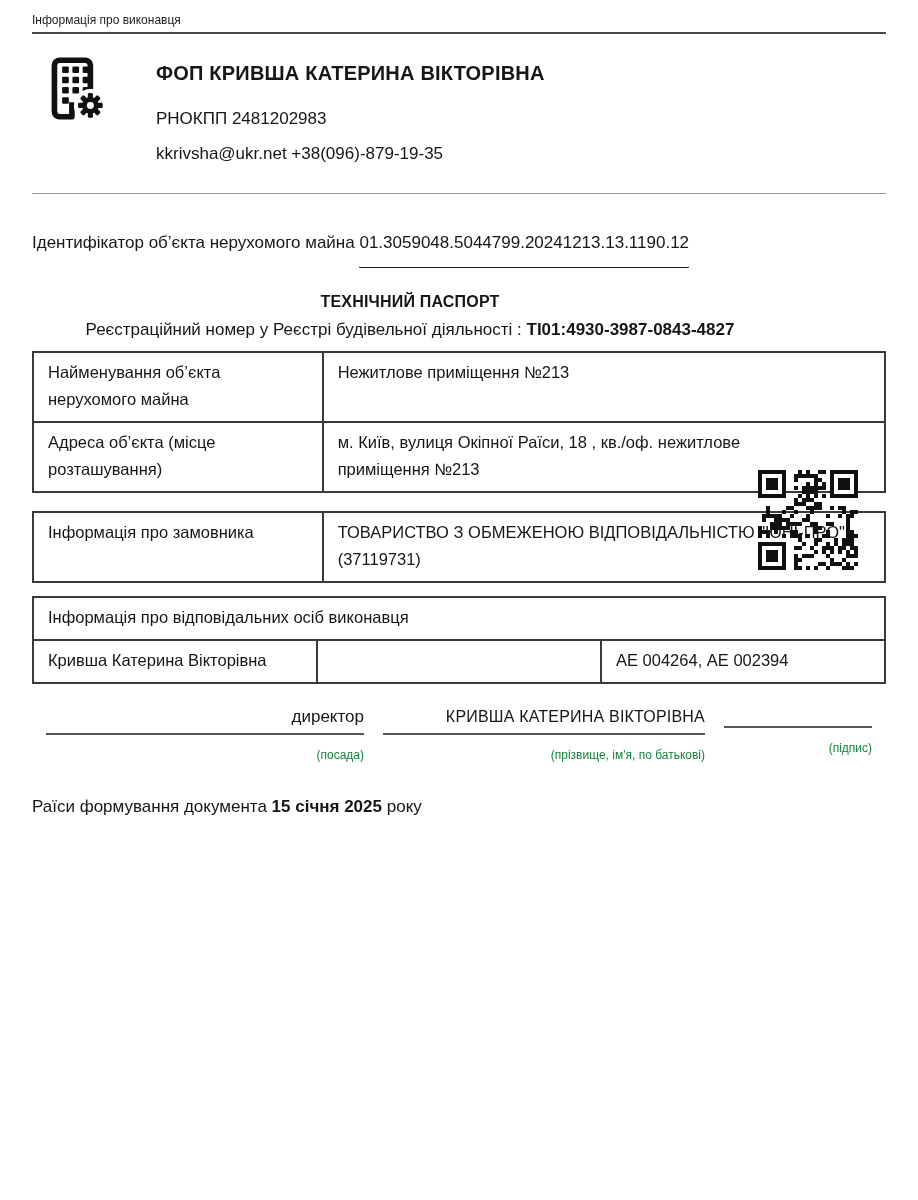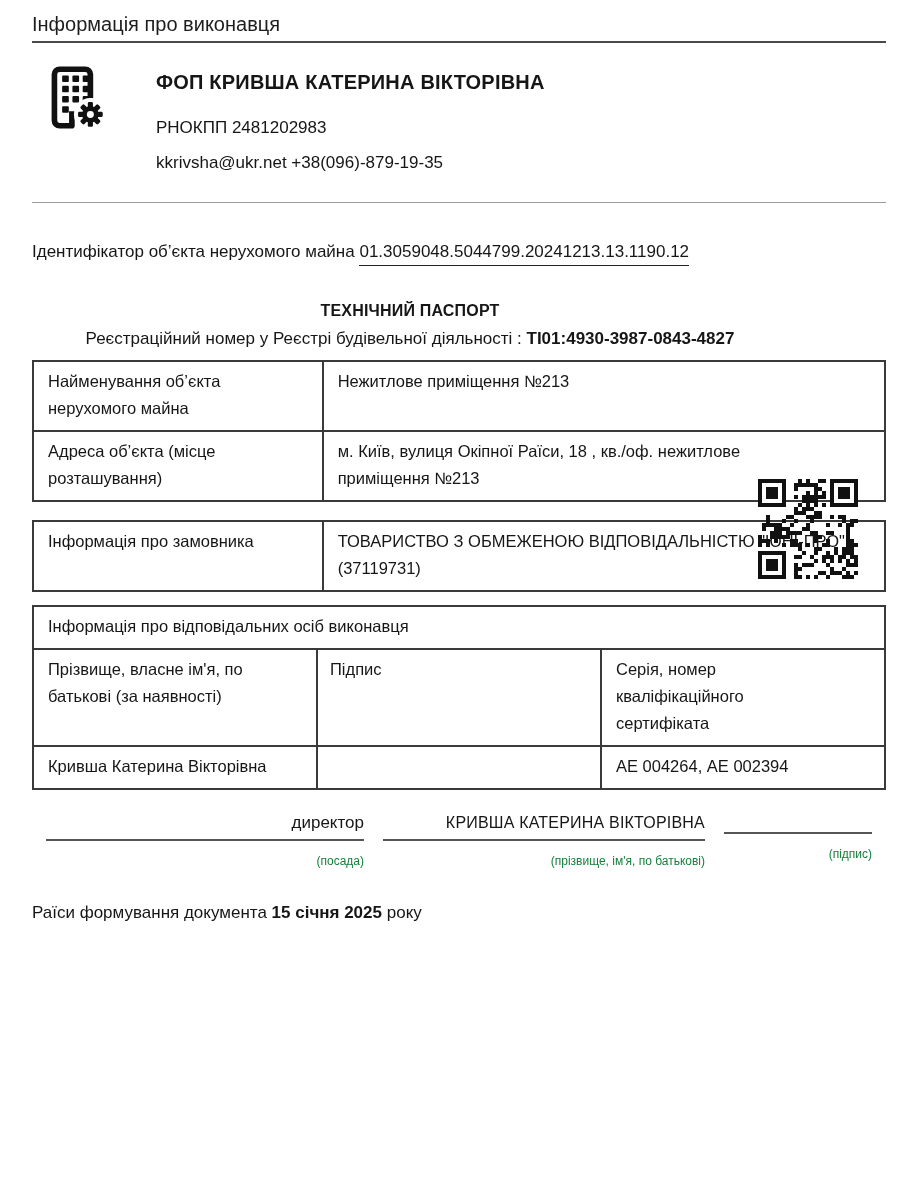--- a/index.html
+++ b/index.html
@@ -5,34 +5,34 @@
   * { margin: 0; padding: 0; box-sizing: border-box; }
   html, body { background: #ffffff; }
   body {
     width: 918px; height: 1200px; overflow: hidden;
     font-family: "Liberation Sans", "DejaVu Sans", sans-serif;
     color: #161616;
   }
   .page { position: relative; width: 918px; height: 1200px; padding: 0 32px; }
 
   
-  .section-label { padding-top: 13px; font-size: 20px; color: #1d1d1d; }
+  .section-label { padding-top: 13px; font-size: 12px; color: #1d1d1d; }
   .header-rule { border-bottom: 2px solid #4a4a4a; margin-top: 5px; }
   .executor { display: flex; margin-top: 18px; }
   .executor-icon { width: 76px; height: 76px; margin-left: 6px; flex: 0 0 auto; }
   .executor-text { margin-left: 42px; padding-top: 10px; }
   .executor-name { font-size: 20px; font-weight: 700; letter-spacing: 0.2px; text-align: right; }
   .executor-rnokpp { margin-top: 24px; font-size: 17px; }
   .executor-contacts { margin-top: 15px; font-size: 17px; }
   .light-rule { border-bottom: 1px solid #9b9b9b; margin-top: 29px; }
 
   
   .ident-section { position: relative; margin-top: 0; }
   .ident-line { margin-top: 39px; font-size: 17px; }
-  .ident-value { border-bottom: 1.5px solid #222; padding-bottom: 4px; }
+  .ident-value { border-bottom: 1.5px solid #222; padding-bottom: 15px; }
   .qr-box { position: absolute; top: 237px; right: 28px; width: 100px; height: 100px; }
   .center-col { width: 756px; text-align: center; }
   .doc-title { margin-top: 40px; font-size: 16px; font-weight: 700; letter-spacing: 0.2px; }
   .reg-line { margin-top: 9px; font-size: 17px; }
   .reg-value { font-weight: 700; }
 
   
   table { width: 100%; border-collapse: collapse; table-layout: fixed; }
   table, th, td { border: 2px solid #3a3a3a; margin-top: 7px; }
   td, th { vertical-align: top; text-align: left; font-weight: 400;
@@ -332,25 +332,20 @@
       </tr>
     </tbody>
   </table>
 
   <table class="tbl-resp">
     <tbody>
       <tr>
         <td colspan="3">Інформація про відповідальних осіб виконавця</td>
       </tr>
       <tr>
-        <td class="col-name">Прізвище, власне ім'я, по батькові (за наявності)</td>
-        <td class="col-sign">Підпис</td>
-        <td class="col-cert">Серія, номер кваліфікаційного сертифіката</td>
-      </tr>
-      <tr>
         <td class="col-name">Кривша Катерина Вікторівна</td>
         <td class="col-sign"></td>
         <td class="col-cert">АЕ 004264, АЕ 002394</td>
       </tr>
     </tbody>
   </table>
 
   <div class="sig-row">
     <div class="sig-col sig-col-position">
       <div class="sig-value">директор</div>

